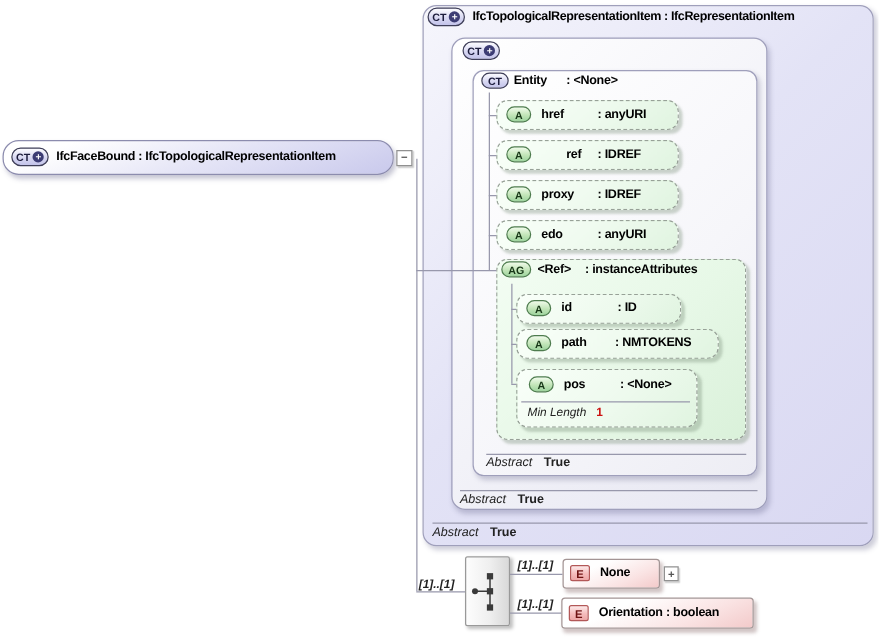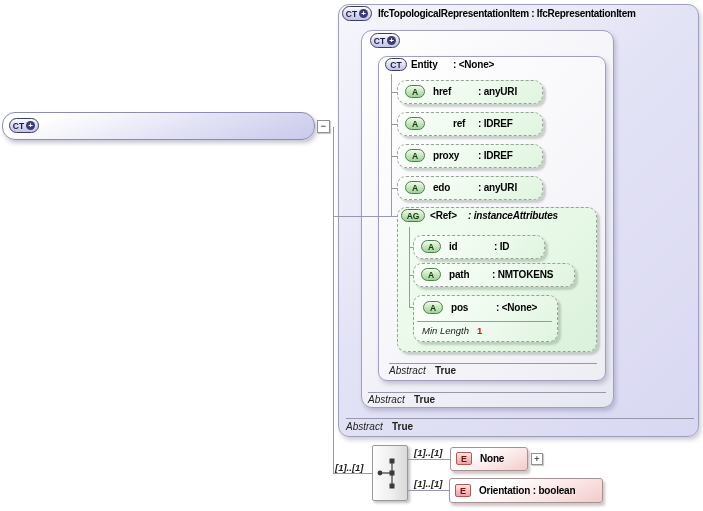--- a/index.html
+++ b/index.html
@@ -146,21 +146,21 @@
   <div class="abs icon-a" style="left:405px;top:181px;width:20px;height:13px;">
       <span>A</span>
     </div>
   <span class="abs lbl" style="left:433px;top:182px;">edo</span>
   <span class="abs lbl" style="left:478px;top:182px;">: anyURI</span>
 
   <div class="abs icon-a" style="left:401px;top:209px;width:24px;height:13px;border-radius:7px;">
       <span>AG</span>
     </div>
   <span class="abs lbl" style="left:430px;top:210px;">&lt;Ref&gt;</span>
-  <span class="abs lbl" style="left:468px;top:210px;font-style:italic;">: instanceAttributes</span>
+  <span class="abs lbl" style="left:468px;top:210px;">: instanceAttributes</span>
 
   <div class="abs icon-a" style="left:421px;top:240px;width:20px;height:13px;">
       <span>A</span>
     </div>
   <span class="abs lbl" style="left:449px;top:241px;text-align:center;">id</span>
   <span class="abs lbl" style="left:494px;top:241px;">: ID</span>
 
   <div class="abs icon-a" style="left:421px;top:268px;width:20px;height:13px;">
       <span>A</span>
     </div>
@@ -173,20 +173,21 @@
   <span class="abs lbl" style="left:451px;top:302px;">pos</span>
   <span class="abs lbl" style="left:496px;top:302px;">: &lt;None&gt;</span>
   <div class="abs hsep" style="left:417px;top:321px;width:135px;"></div>
   <span class="abs facet-l" style="left:422px;top:325px;">Min Length</span>
   <span class="abs facet-v" style="left:477px;top:325px;">1</span>
 
   <div class="abs icon-ct" style="left:9px;top:118px;width:30px;height:15px;">
     <span>CT</span>
       <span class="plusdot">+</span>
   </div>
+  <span class="abs lbl" style="left:45px;top:120px;letter-spacing:-0.25px;">IfcFaceBound : IfcTopologicalRepresentationItem</span>
   <div class="abs handle" style="left:317px;top:120px;width:13px;height:13px;">−</div>
 
   <span class="abs occ" style="left:335px;top:462px;">[1]..[1]</span>
 
   <div class="abs seqbox" style="left:372px;top:445px;width:36px;height:56px;"></div>
   <svg class="abs" style="left:376px;top:457px;" width="24" height="34" viewBox="0 0 24 34">
     <line x1="4" y1="16" x2="16" y2="16" stroke="#3a3a3a" stroke-width="1.2"></line>
     <line x1="16" y1="4" x2="16" y2="29" stroke="#3a3a3a" stroke-width="1.2"></line>
     <circle cx="4" cy="16" r="2.4" fill="#3a3a3a"></circle>
     <rect x="13.5" y="1.5" width="5" height="5" fill="#3a3a3a"></rect>

